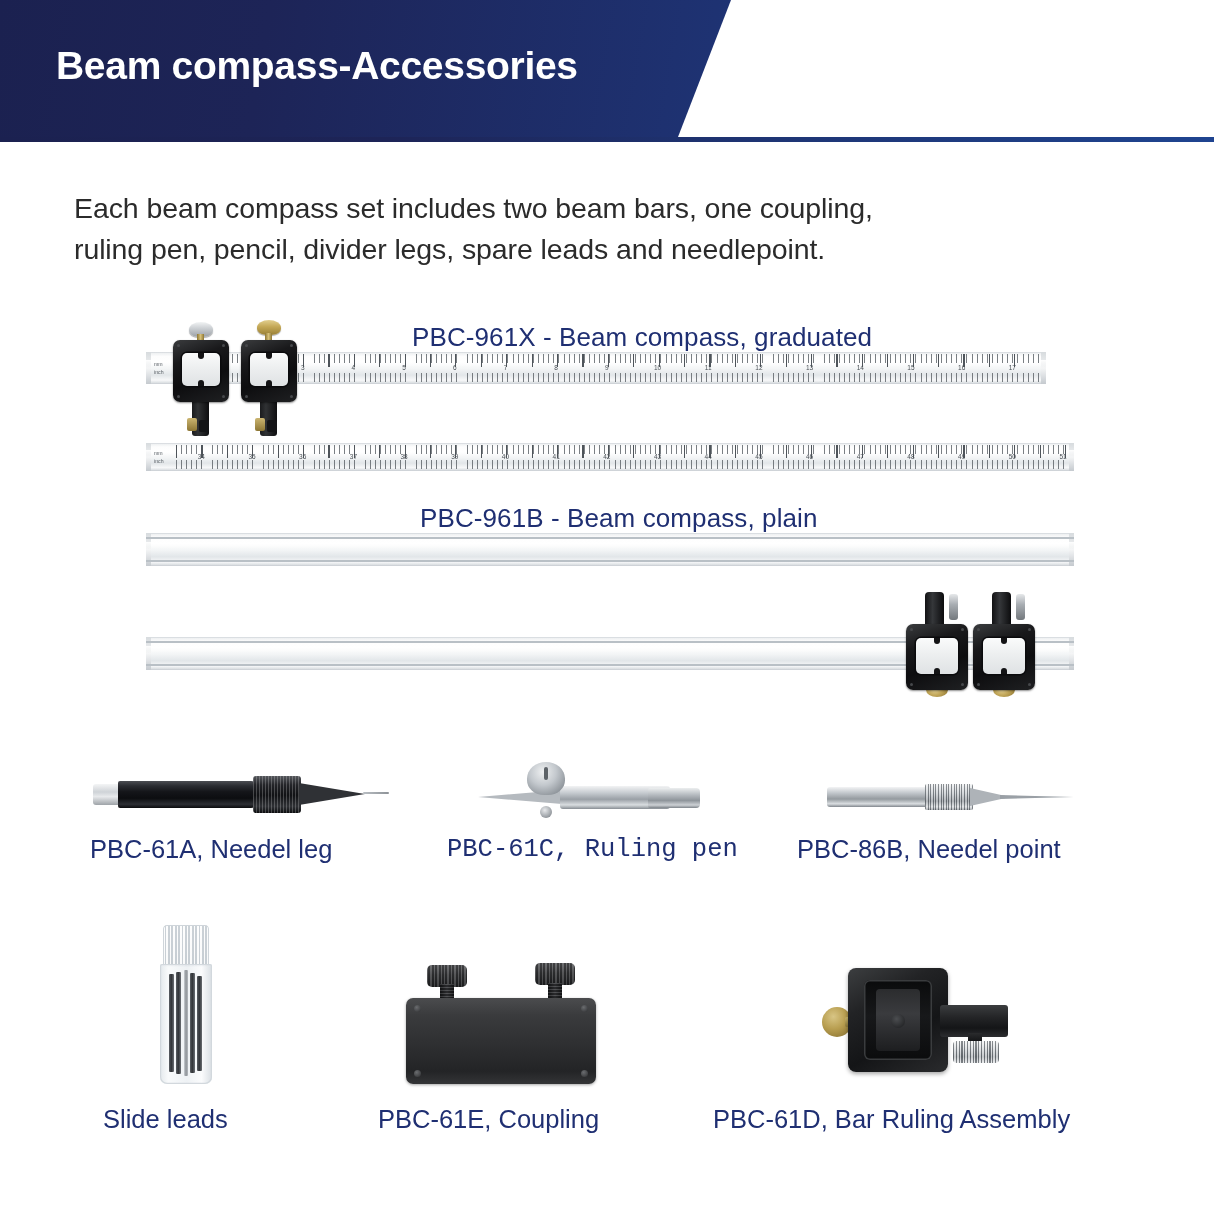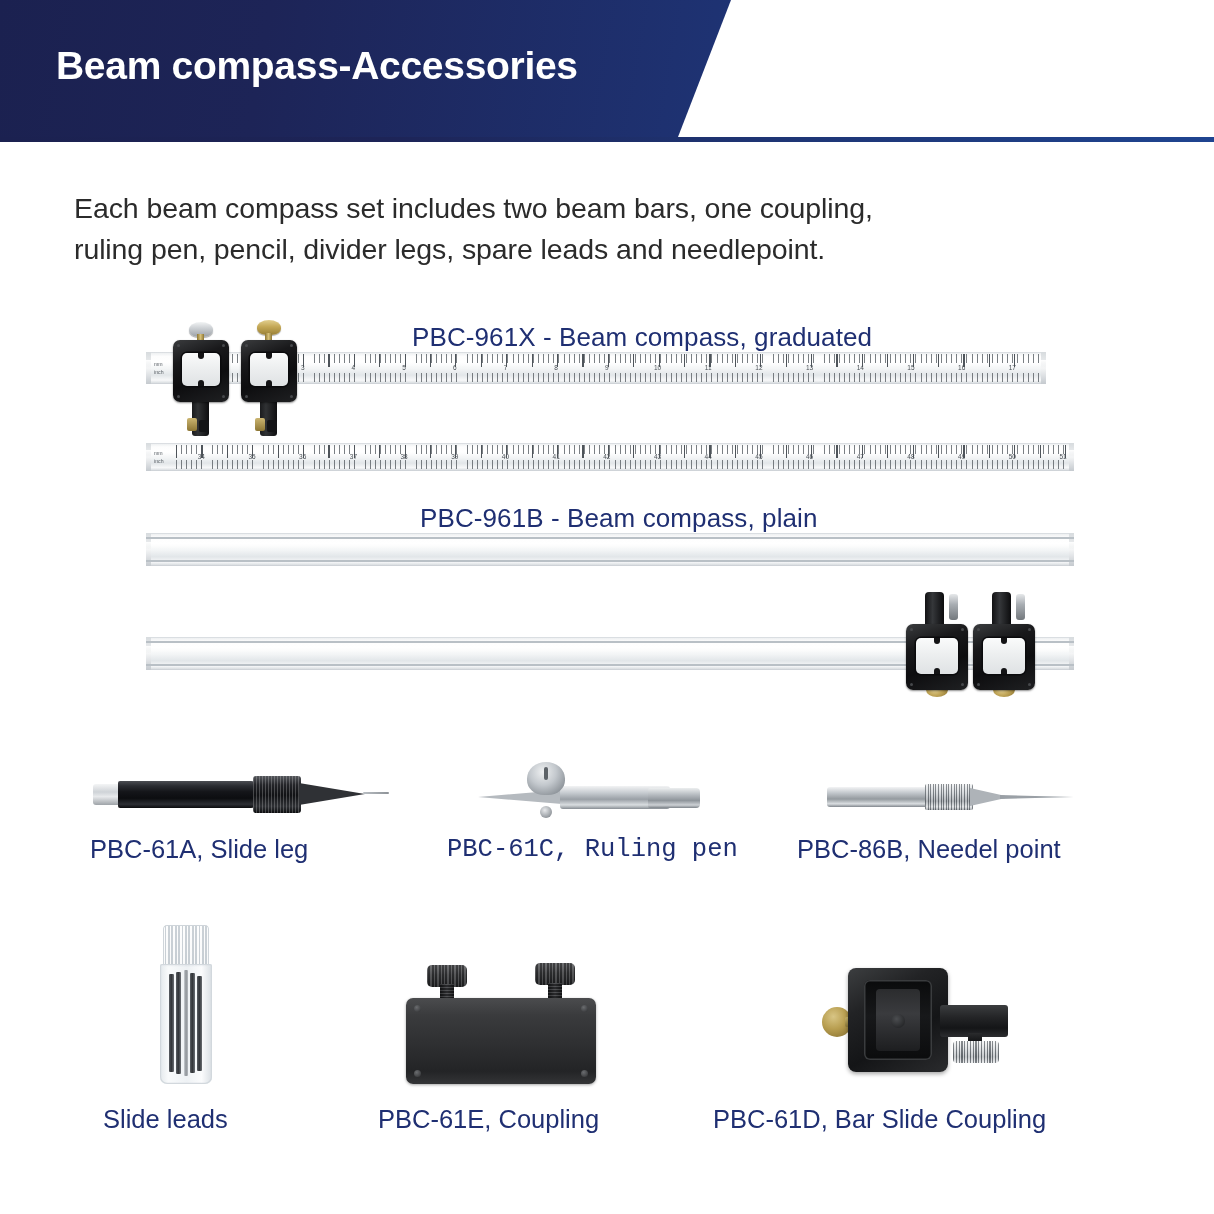--- a/index.html
+++ b/index.html
@@ -589,21 +589,21 @@
 </div>
 <div class="thumb-brass" style="left:993px; top:683px;"></div>
 
 <div>
   <div class="pencil-cap" style="left:93px; top:784px;"></div>
   <div class="pencil-body" style="left:118px; top:781px; width:137px; height:27px;"></div>
   <div class="pencil-knurl" style="left:253px; top:776px; width:48px; height:37px;"></div>
   <div class="pencil-taper" style="left:299px; top:783px;"></div>
   <div class="pencil-tip" style="left:363px; top:792px;"></div>
 </div>
-<div class="acc-label" style="left:90px; top:835px;">PBC-61A, Slide leg</div>
+<div class="acc-label" style="left:90px; top:835px;">PBC-61A, Needel leg</div>
 
 <div>
   <div class="rp-blade" style="left:478px; top:788px;"></div>
   <div class="rp-body" style="left:560px; top:786px; width:110px;"></div>
   <div class="rp-shaft" style="left:648px; top:788px; width:52px;"></div>
   <div class="rp-wheel" style="left:527px; top:762px;"></div>
   <div class="rp-screw" style="left:540px; top:806px;"></div>
 </div>
 <div class="acc-label" style="left:447px; top:835px;font-family:Liberation Mono, monospace;">PBC-61C, Ruling pen</div>
 
@@ -646,13 +646,13 @@
   <div class="bsa-brass-stem" style="left:845px; top:1017px;"></div>
   <div class="bsa-body" style="left:848px; top:968px; width:100px; height:104px;">
     <div class="bsa-recess" style="left:16px; top:12px; width:68px; height:80px;">
       <div class="bsa-plate" style="left:12px; top:9px; width:44px; height:62px;"></div>
     </div>
   </div>
   <div class="bsa-arm" style="left:940px; top:1005px; width:68px; height:32px;"></div>
   <div class="bsa-knurl-stem" style="left:968px; top:1033px;"></div>
   <div class="bsa-knurl" style="left:953px; top:1041px;"></div>
 </div>
-<div class="acc-label" style="left:713px; top:1105px;">PBC-61D, Bar Slide Coupling</div>
+<div class="acc-label" style="left:713px; top:1105px;">PBC-61D, Bar Ruling Assembly</div>
 
 </body></html>

